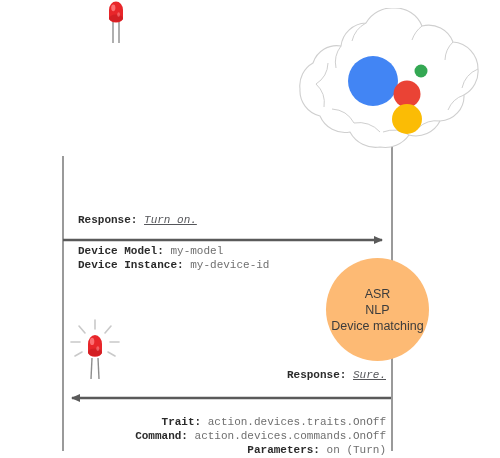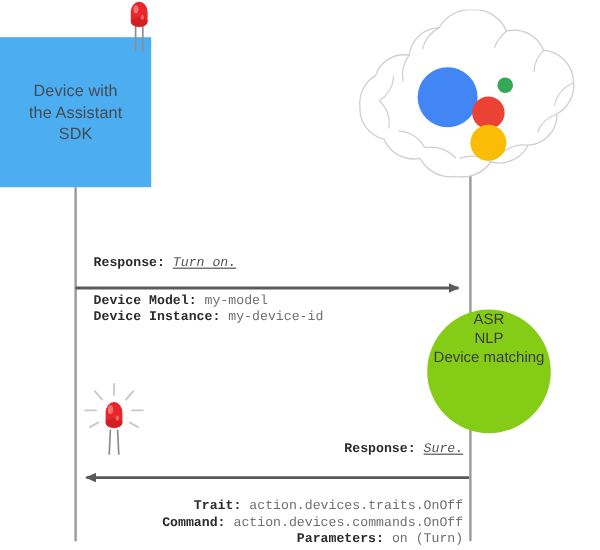--- a/index.html
+++ b/index.html
@@ -51,27 +51,28 @@
     left: 283px;
     top: 8px;
     width: 216px;
     height: 152px;
   }
   .cloud-wrap svg { display: block; }
 
   
   .asr-circle {
     position: absolute;
-    left: 356px;
+    left: 326px;
     top: 258px;
     width: 103px;
     height: 103px;
     border-radius: 50%;
-    background: #84cc16;
+    background: #fdba74;
     display: flex;
+    align-items: center;
     justify-content: center;
   }
   .asr-label {
     text-align: center;
     font-family: "Liberation Sans", sans-serif;
     font-size: 12.5px;
     line-height: 16px;
     color: #3c3c3c;
     white-space: pre-line;
   }
@@ -134,25 +135,20 @@
       <marker id="arrowL" markerWidth="9" markerHeight="8" refX="8" refY="4" orient="auto" markerUnits="userSpaceOnUse">
         <path d="M0,0 L9,4 L0,8 Z" fill="#5a5a5a"></path>
       </marker>
     </defs>
 
     <line x1="63" y1="240" x2="382" y2="240" stroke="#5a5a5a" stroke-width="2.4" marker-end="url(#arrowR)"></line>
 
     <line x1="391" y1="398" x2="72" y2="398" stroke="#5a5a5a" stroke-width="2.4" marker-end="url(#arrowL)"></line>
   </svg>
 
-  <div class="device-box">
-    <div class="device-box-label">Device with
-the Assistant
-SDK</div>
-  </div>
 
   <div class="led-top">
     <svg viewBox="0 0 26 44" xmlns="http://www.w3.org/2000/svg">
 
       <line x1="10" y1="20" x2="10" y2="43" stroke="#8d8d8d" stroke-width="1.4"></line>
       <line x1="16" y1="20" x2="16" y2="43" stroke="#8d8d8d" stroke-width="1.4"></line>
 
       <path d="M6,10 a7,8.5 0 0 1 14,0 L20,18 a7,4.5 0 0 1 -14,0 Z" fill="#e8262a"></path>
       <ellipse cx="13" cy="18.2" rx="7" ry="3.6" fill="#d31f24"></ellipse>
 

